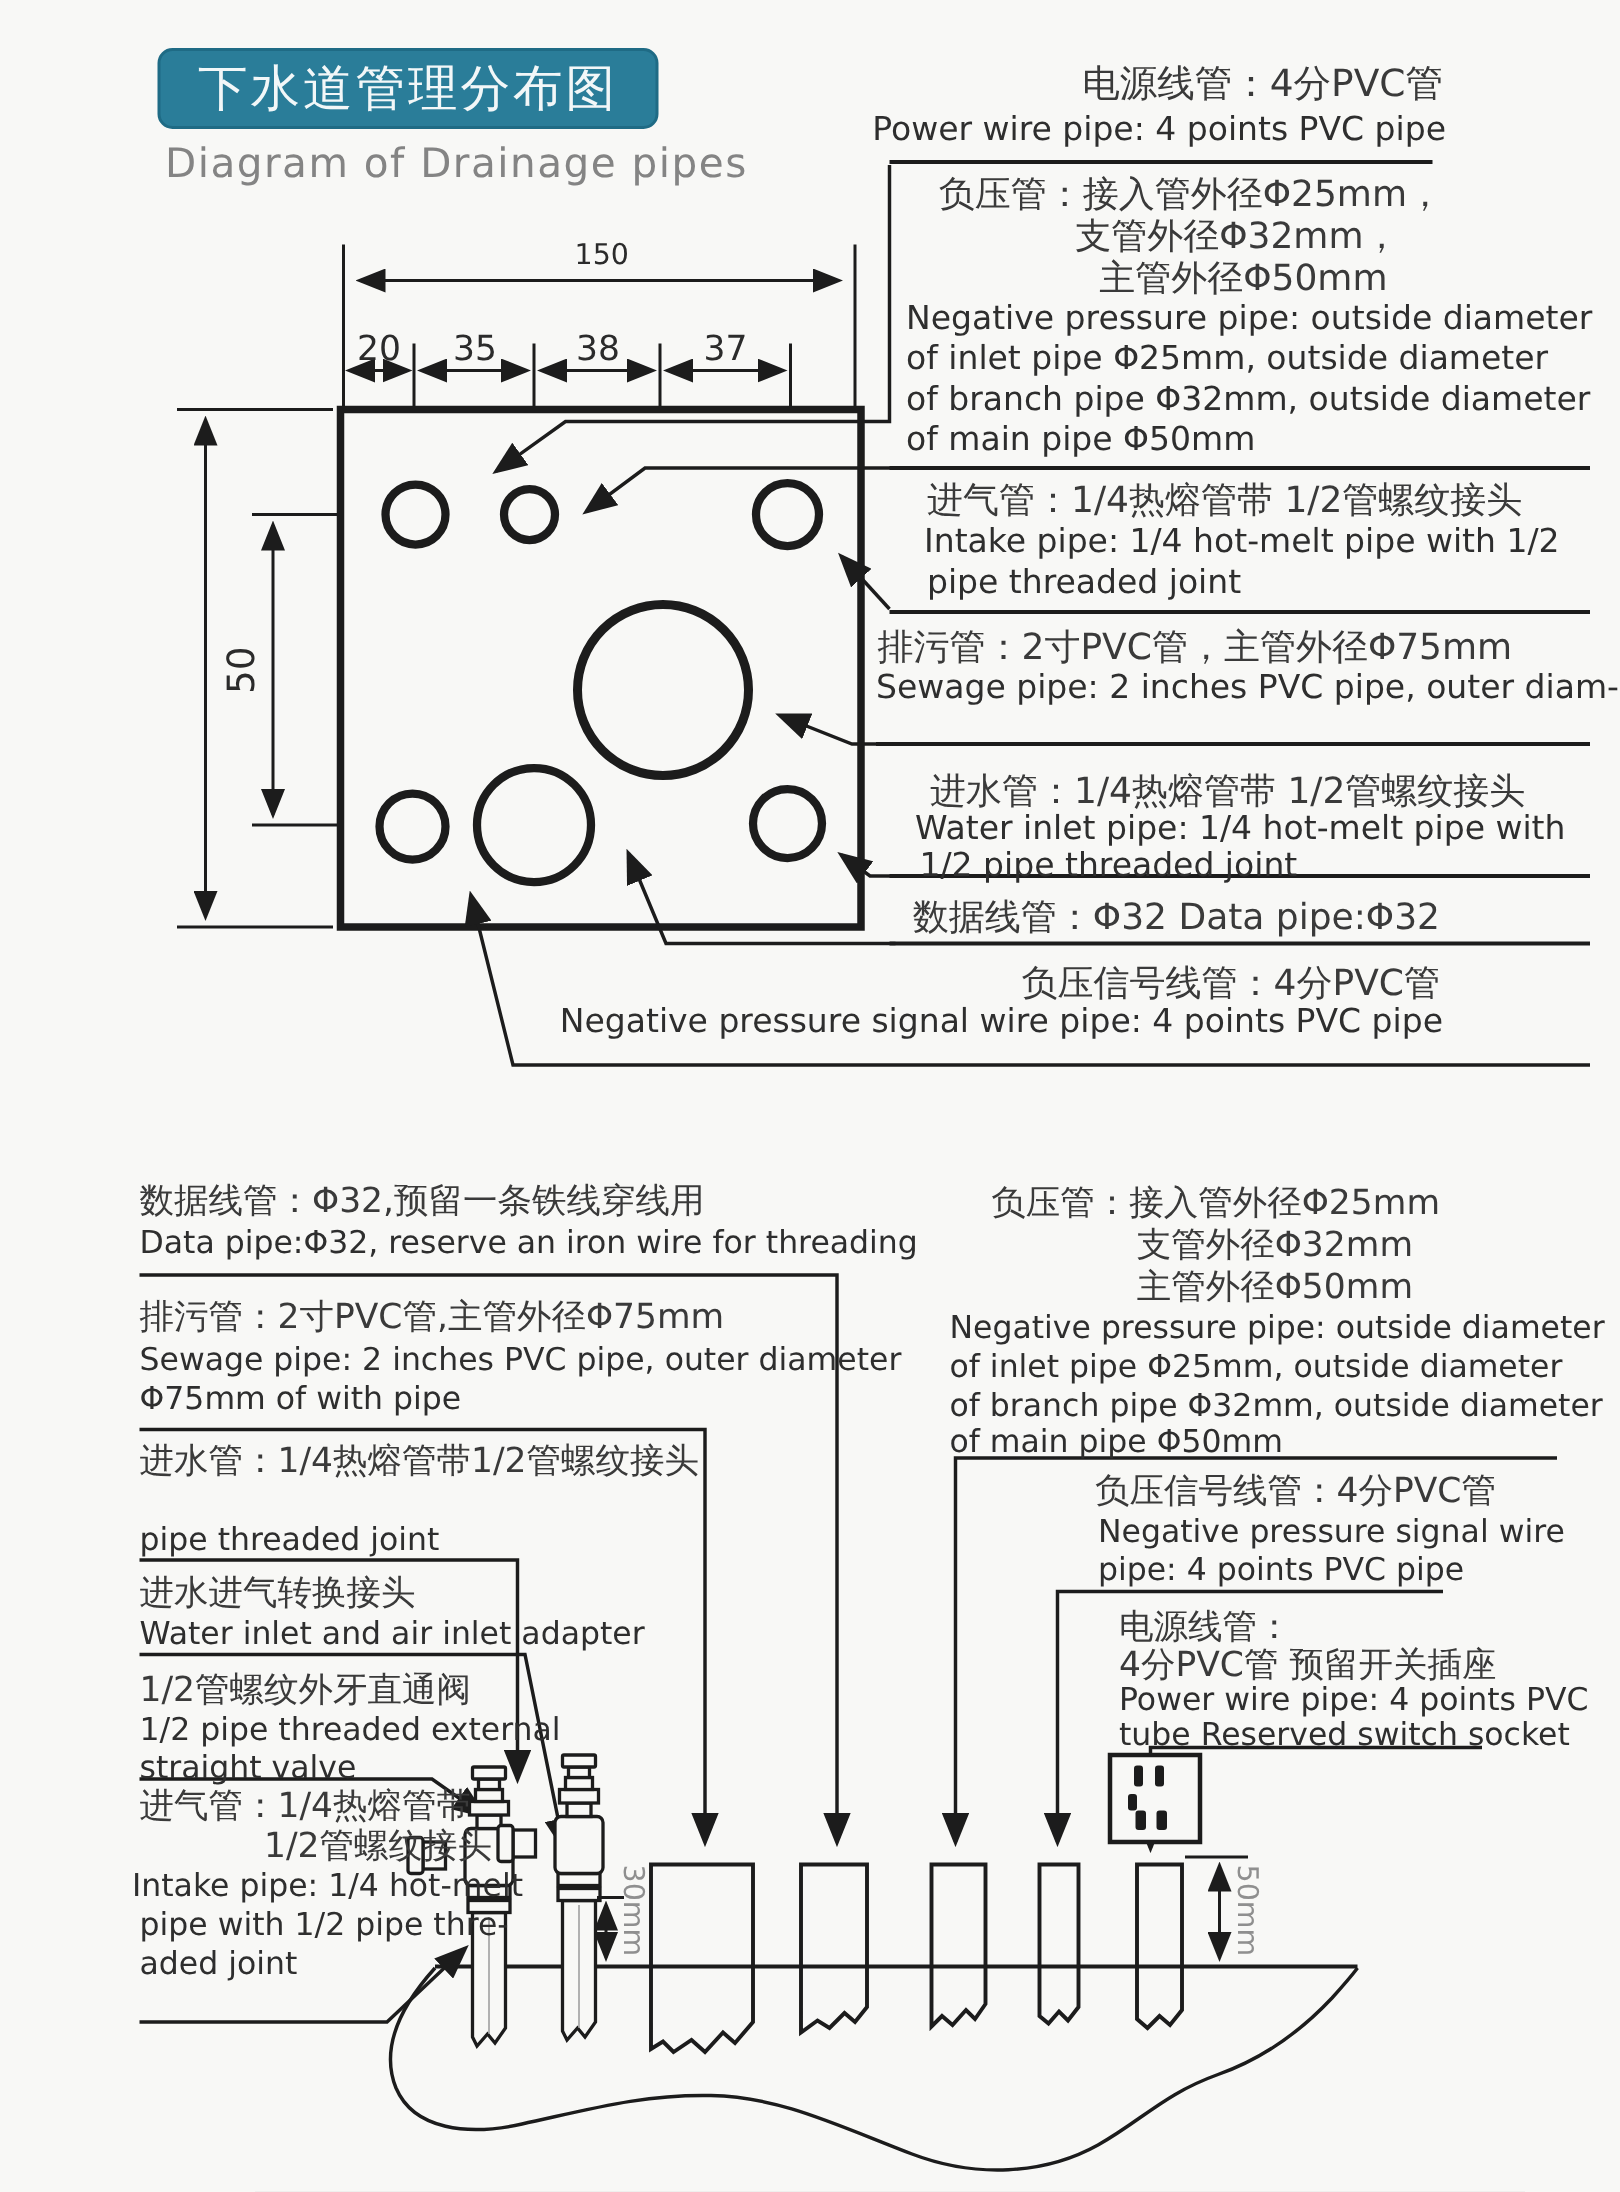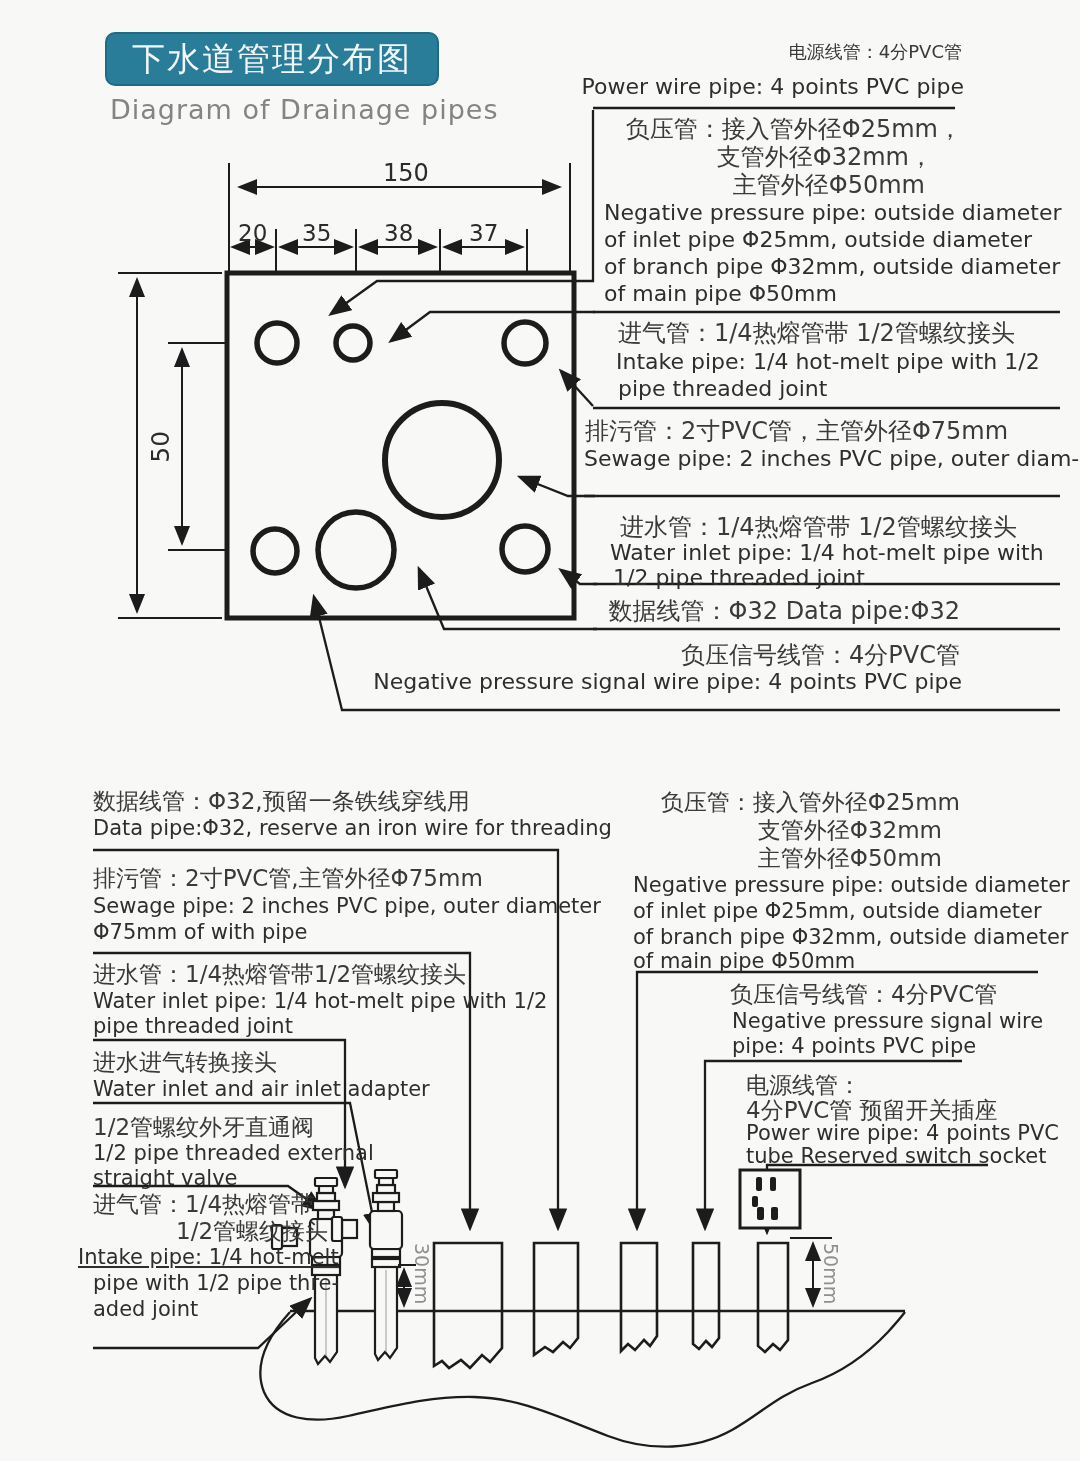--- a/index.html
+++ b/index.html
@@ -171,30 +171,30 @@
       <path d="M290,1312 C272,1332 252,1362 264,1392 C276,1420 312,1424 348,1416
                C390,1407 428,1396 474,1397 C520,1398 556,1416 608,1436
                C650,1452 696,1450 732,1430 C762,1413 776,1396 812,1383
                C846,1371 872,1349 888,1332 C897,1322 902,1316 905,1312" stroke-width="2.3"></path>
     </g>
   </svg>
 
   <div id="subtitle">Diagram of Drainage pipes</div>
   <div id="badge">下水道管理分布图</div>
 
-  <div class="txt dimnum" style="left:383px;top:160px;font-size:24px;">150</div>
+  <div class="txt dimnum" style="left:383px;top:160px;font-size:19px;">150</div>
   <div class="txt dimnum" style="left:238px;top:221px;">20</div>
   <div class="txt dimnum" style="left:302px;top:221px;">35</div>
   <div class="txt dimnum" style="left:384px;top:221px;">38</div>
   <div class="txt dimnum" style="left:469px;top:221px;">37</div>
   <div class="txt dimnum rot-ccw" style="left:145px;top:433px;font-size:25px;">50</div>
   <div class="txt dimgray rot-cw" style="left:432px;top:1243px;">30mm</div>
   <div class="txt dimgray rot-cw" style="left:841px;top:1243px;">50mm</div>
 
-  <div class="txt zh" style="right:118px;top:42px;font-size:18px;">电源线管：4分PVC管</div>
+  <div class="txt zh" style="right:118px;top:42px;font-size:25px;">电源线管：4分PVC管</div>
   <div class="txt en" style="right:116px;top:75px;">Power wire pipe: 4 points PVC pipe</div>
 
   <div class="txt zh" style="right:118px;top:116px;">负压管：接入管外径Φ25mm，</div>
   <div class="txt zh" style="right:147px;top:144px;">支管外径Φ32mm，</div>
   <div class="txt zh" style="right:155px;top:172px;">主管外径Φ50mm</div>
   <div class="txt en" style="left:604px;top:201px;">Negative pressure pipe: outside diameter</div>
   <div class="txt en" style="left:604px;top:228px;">of inlet pipe Φ25mm, outside diameter</div>
   <div class="txt en" style="left:604px;top:255px;">of branch pipe Φ32mm, outside diameter</div>
   <div class="txt en" style="left:604px;top:282px;">of main pipe Φ50mm</div>
 
@@ -215,33 +215,32 @@
   <div class="txt en" style="right:118px;top:670px;">Negative pressure signal wire pipe: 4 points PVC pipe</div>
 
   <div class="txt zh-sm" style="left:93px;top:789px;">数据线管：Φ32,预留一条铁线穿线用</div>
   <div class="txt en-sm" style="left:93px;top:817px;">Data pipe:Φ32, reserve an iron wire for threading</div>
 
   <div class="txt zh-sm" style="left:93px;top:866px;">排污管：2寸PVC管,主管外径Φ75mm</div>
   <div class="txt en-sm" style="left:93px;top:895px;text-align:center;">Sewage pipe: 2 inches PVC pipe, outer diameter</div>
   <div class="txt en-sm" style="left:93px;top:921px;">Φ75mm of with pipe</div>
 
   <div class="txt zh-sm" style="left:93px;top:962px;">进水管：1/4热熔管带1/2管螺纹接头</div>
-  <div class="txt en-sm" style="left:93px;top:990px;">Water inlet pipe: 1/4 hot-melt pipe with 1/2</div>
   <div class="txt en-sm" style="left:93px;top:1015px;">pipe threaded joint</div>
 
   <div class="txt zh-sm" style="left:93px;top:1050px;">进水进气转换接头</div>
   <div class="txt en-sm" style="left:93px;top:1078px;">Water inlet and air inlet adapter</div>
 
   <div class="txt zh-sm" style="left:93px;top:1115px;">1/2管螺纹外牙直通阀</div>
   <div class="txt en-sm" style="left:93px;top:1142px;">1/2 pipe threaded external</div>
   <div class="txt en-sm" style="left:93px;top:1167px;">straight valve</div>
 
   <div class="txt zh-sm" style="left:93px;top:1192px;">进气管：1/4热熔管带</div>
   <div class="txt zh-sm" style="left:176px;top:1219px;">1/2管螺纹接头</div>
-  <div class="txt en-sm" style="left:78px;top:1246px;text-decoration:underline;">Intake pipe: 1/4 hot-melt</div>
+  <div class="txt en-sm" style="left:88px;top:1246px;">Intake pipe: 1/4 hot-melt</div>
   <div class="txt en-sm" style="left:93px;top:1272px;">pipe with 1/2 pipe thre-</div>
   <div class="txt en-sm" style="left:93px;top:1298px;">aded joint</div>
 
   <div class="txt zh-sm" style="right:120px;top:790px;">负压管：接入管外径Φ25mm</div>
   <div class="txt zh-sm" style="right:138px;top:818px;">支管外径Φ32mm</div>
   <div class="txt zh-sm" style="right:138px;top:846px;">主管外径Φ50mm</div>
   <div class="txt en-sm" style="left:633px;top:874px;">Negative pressure pipe: outside diameter</div>
   <div class="txt en-sm" style="left:633px;top:900px;">of inlet pipe Φ25mm, outside diameter</div>
   <div class="txt en-sm" style="left:633px;top:926px;">of branch pipe Φ32mm, outside diameter</div>
   <div class="txt en-sm" style="left:633px;top:950px;">of main pipe Φ50mm</div>

